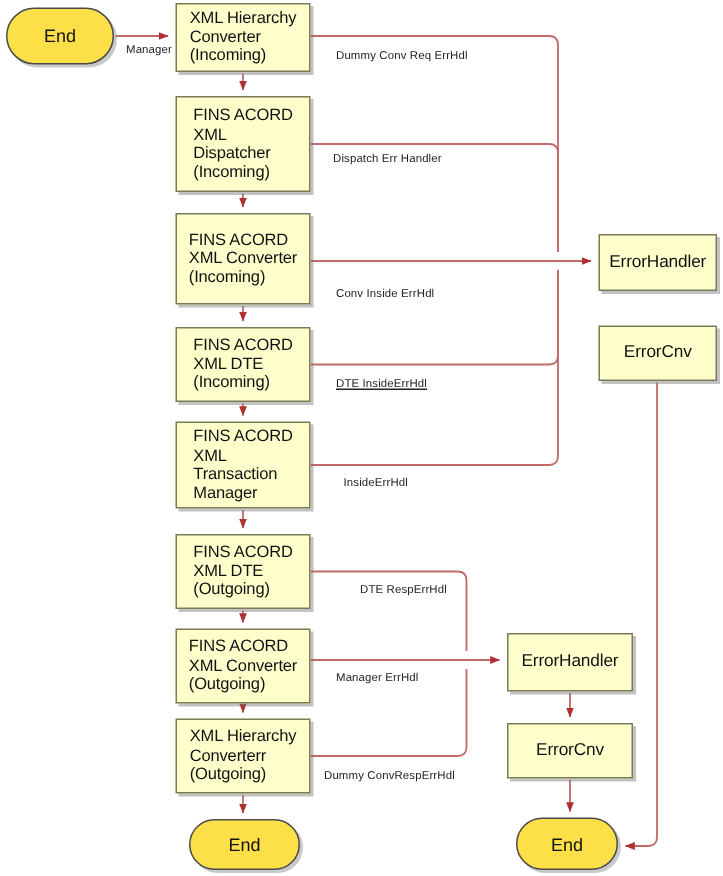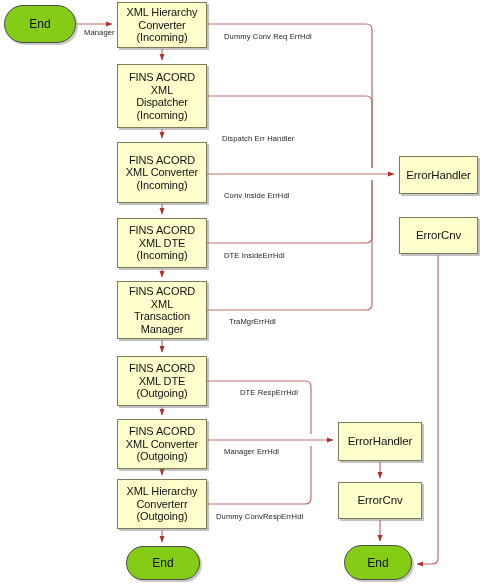--- a/index.html
+++ b/index.html
@@ -8,36 +8,35 @@
     width:482px;height:584px;
     background:#ffffff;
     font-family:"Liberation Sans", sans-serif;
     overflow:hidden;
   }
   svg.wires{position:absolute;left:0;top:0;width:482px;height:584px;}
   .node{
     position:absolute;
     box-sizing:border-box;
     display:flex;align-items:center;justify-content:center;
-    text-align:center;
     background:#ffffcc;
     border:1.5px solid #7b7b5a;
     color:#111111;
     font-size:11px;
     line-height:12.5px;
     letter-spacing:-0.1px;
     box-shadow:2px 2px 0 rgba(120,120,120,0.45);
     z-index:3;
   }
   .node span{display:block;padding:0 2px;}
   .terminator{
     position:absolute;
     box-sizing:border-box;
     display:flex;align-items:center;justify-content:center;
-    background:#84cc16;
+    background:#fde047;
     border:1.5px solid #4a4a4a;
     border-radius:999px;
     color:#111111;
     font-size:12px;
     box-shadow:2px 2px 0 rgba(120,120,120,0.4);
     z-index:3;
   }
   .edge-label{
     position:absolute;
     font-size:7.6px;
@@ -143,21 +142,21 @@
   <div class="node" style="left:338px;top:482px;width:84px;height:37px;font-size:11.5px;">
     <span>ErrorCnv</span>
   </div>
 
   <div class="terminator" style="left:344px;top:545px;width:68px;height:35px;">
     <span>End</span>
   </div>
 
   <div class="edge-label" style="left:84px;top:28px;">Manager</div>
   <div class="edge-label" style="left:224px;top:32px;text-align:right;">Dummy Conv Req ErrHdl</div>
-  <div class="edge-label" style="left:222px;top:101px;margin-top:33px;">Dispatch Err Handler</div>
+  <div class="edge-label" style="left:222px;top:101px;">Dispatch Err Handler</div>
   <div class="edge-label" style="left:224px;top:191px;">Conv Inside ErrHdl</div>
-  <div class="edge-label" style="left:224px;top:251px;">DTE InsideErrHdl</div>
-  <div class="edge-label" style="left:229px;top:317px;">TraMgrErrHdl</div>
+  <div class="edge-label" style="left:224px;top:251px;text-decoration:underline;">DTE InsideErrHdl</div>
+  <div class="edge-label" style="left:229px;top:317px;">InsideErrHdl</div>
   <div class="edge-label" style="left:240px;top:388px;">DTE RespErrHdl</div>
   <div class="edge-label" style="left:224px;top:447px;">Manager ErrHdl</div>
   <div class="edge-label" style="left:216px;top:512px;">Dummy ConvRespErrHdl</div>
 
 </div>
 
 </body></html>

